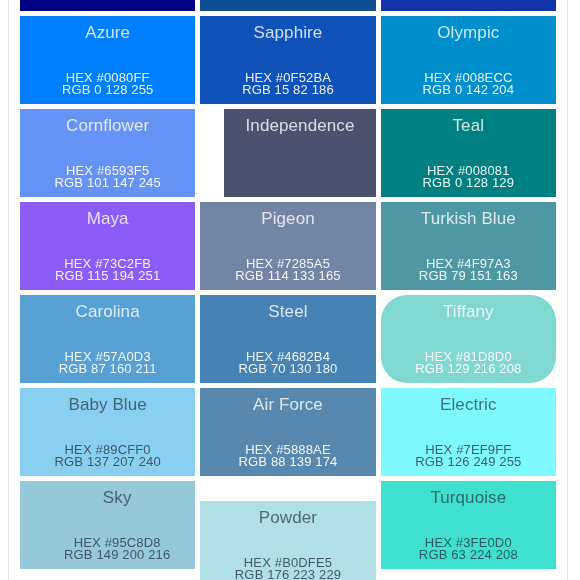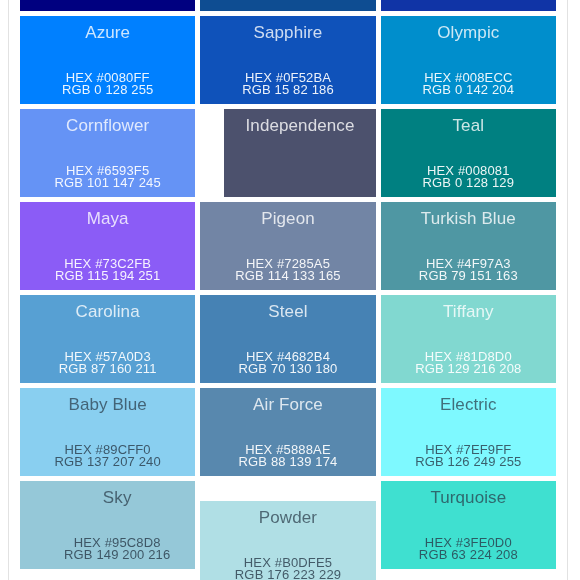--- a/index.html
+++ b/index.html
@@ -155,21 +155,21 @@
           <span class="swatch-rgb">RGB 87 160 211</span>
         </div>
       </div>
       <div class="swatch-card on-dark" style="background: rgb(70, 130, 180);">
         <div class="swatch-name">Steel</div>
         <div class="swatch-values">
           <span class="swatch-hex">HEX #4682B4</span>
           <span class="swatch-rgb">RGB 70 130 180</span>
         </div>
       </div>
-      <div class="swatch-card on-dark" style="background: rgb(129, 216, 208);">
+      <div class="swatch-card on-dark" style="background: rgb(129, 216, 208); border-radius: 26px;">
         <div class="swatch-name">Tiffany</div>
         <div class="swatch-values">
           <span class="swatch-hex">HEX #81D8D0</span>
           <span class="swatch-rgb">RGB 129 216 208</span>
         </div>
       </div>
       <div class="swatch-card on-light" style="background: rgb(137, 207, 240);">
         <div class="swatch-name">Baby Blue</div>
         <div class="swatch-values">
           <span class="swatch-hex">HEX #89CFF0</span>

